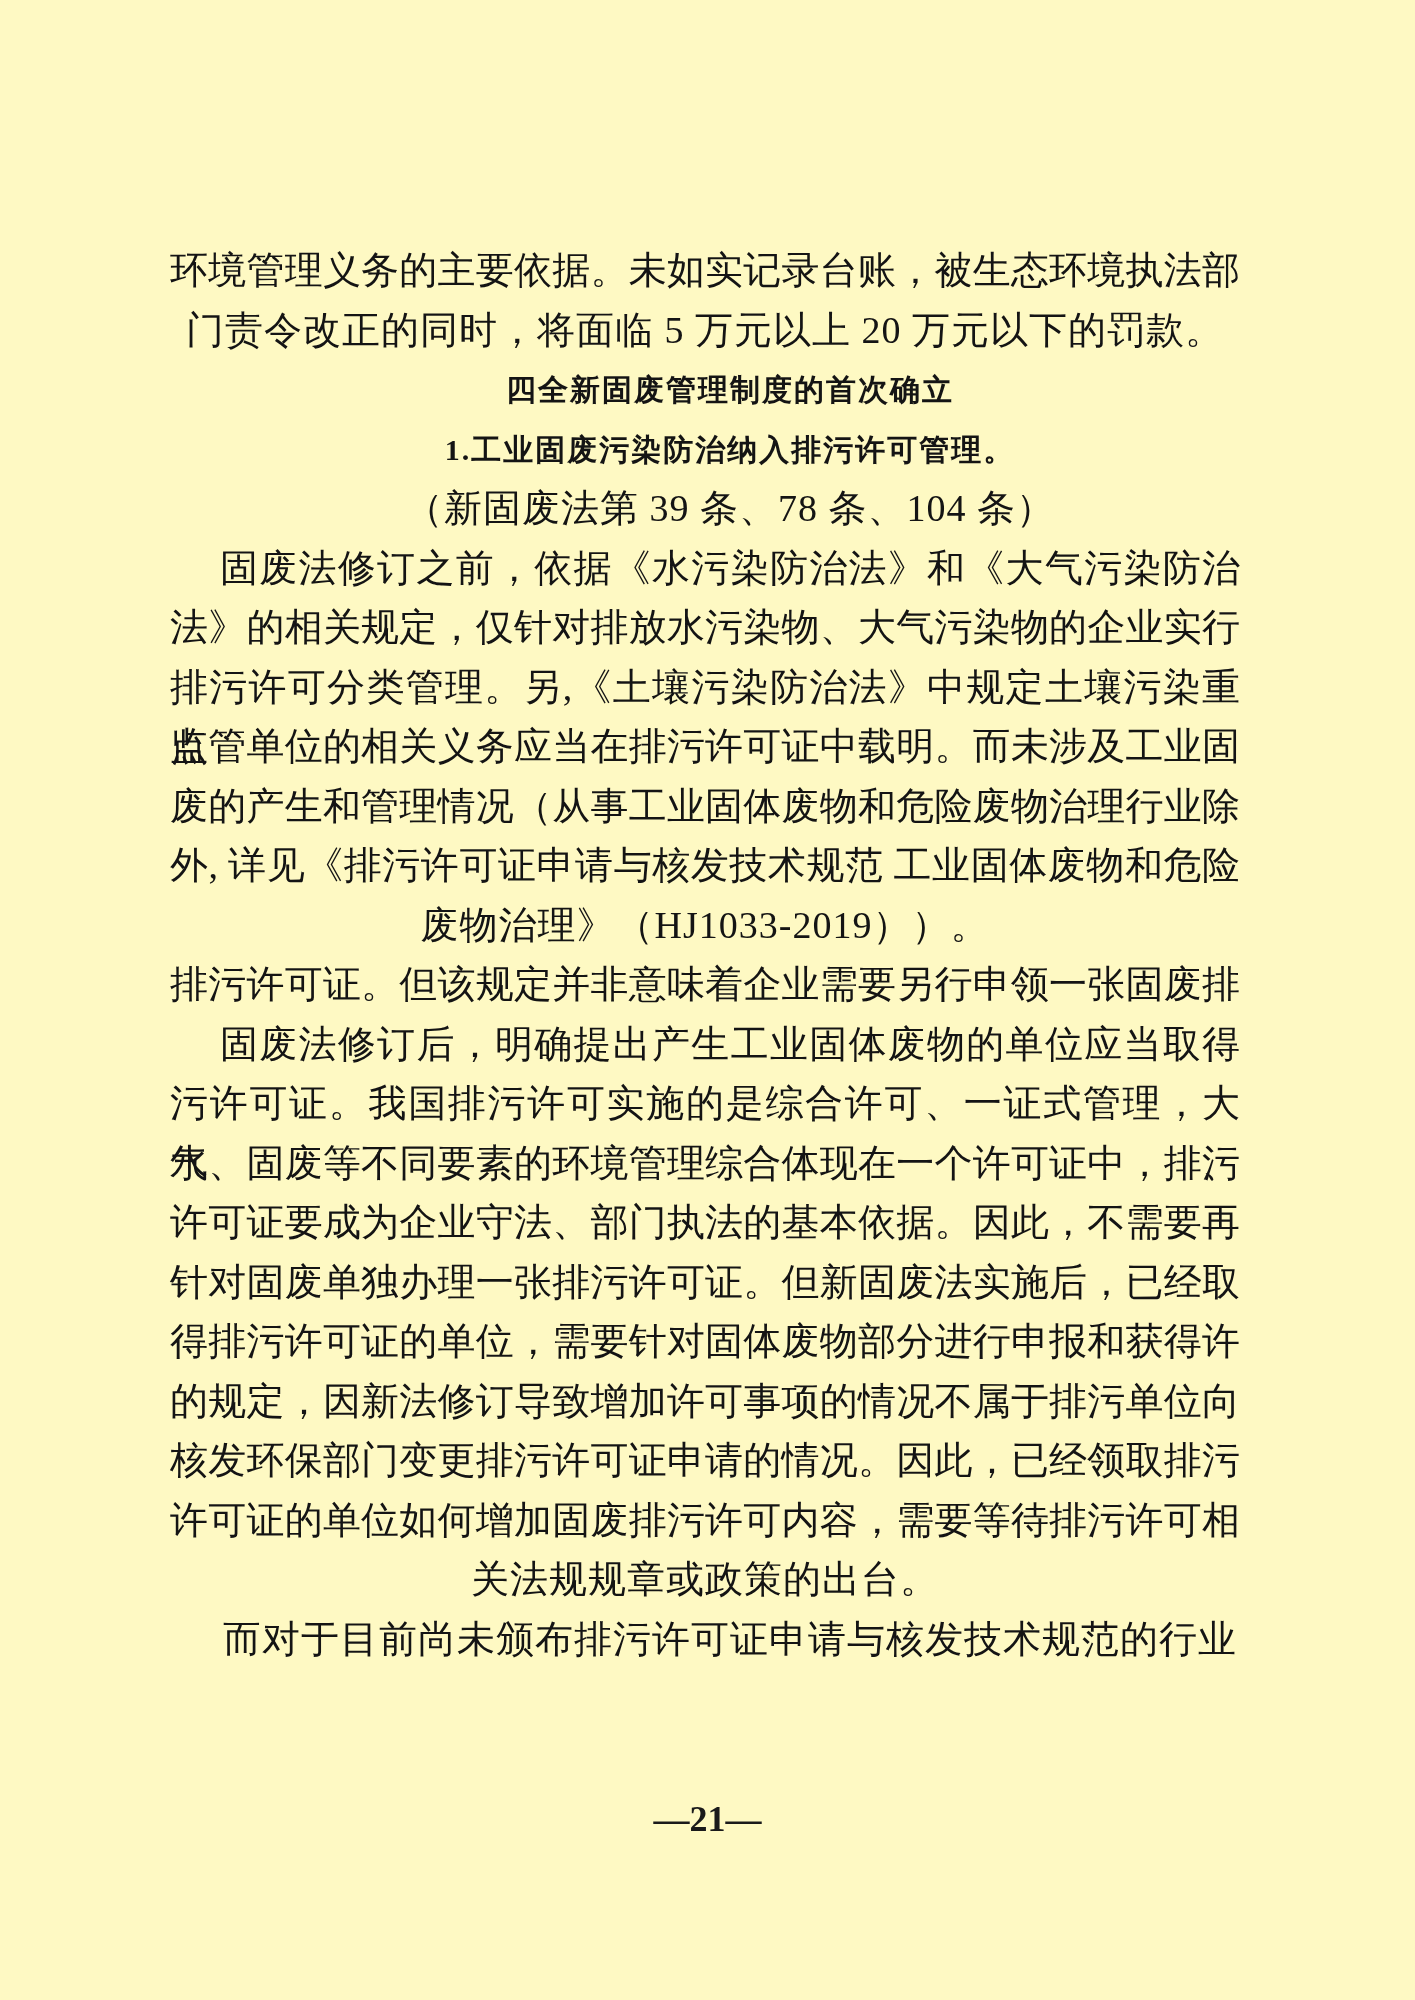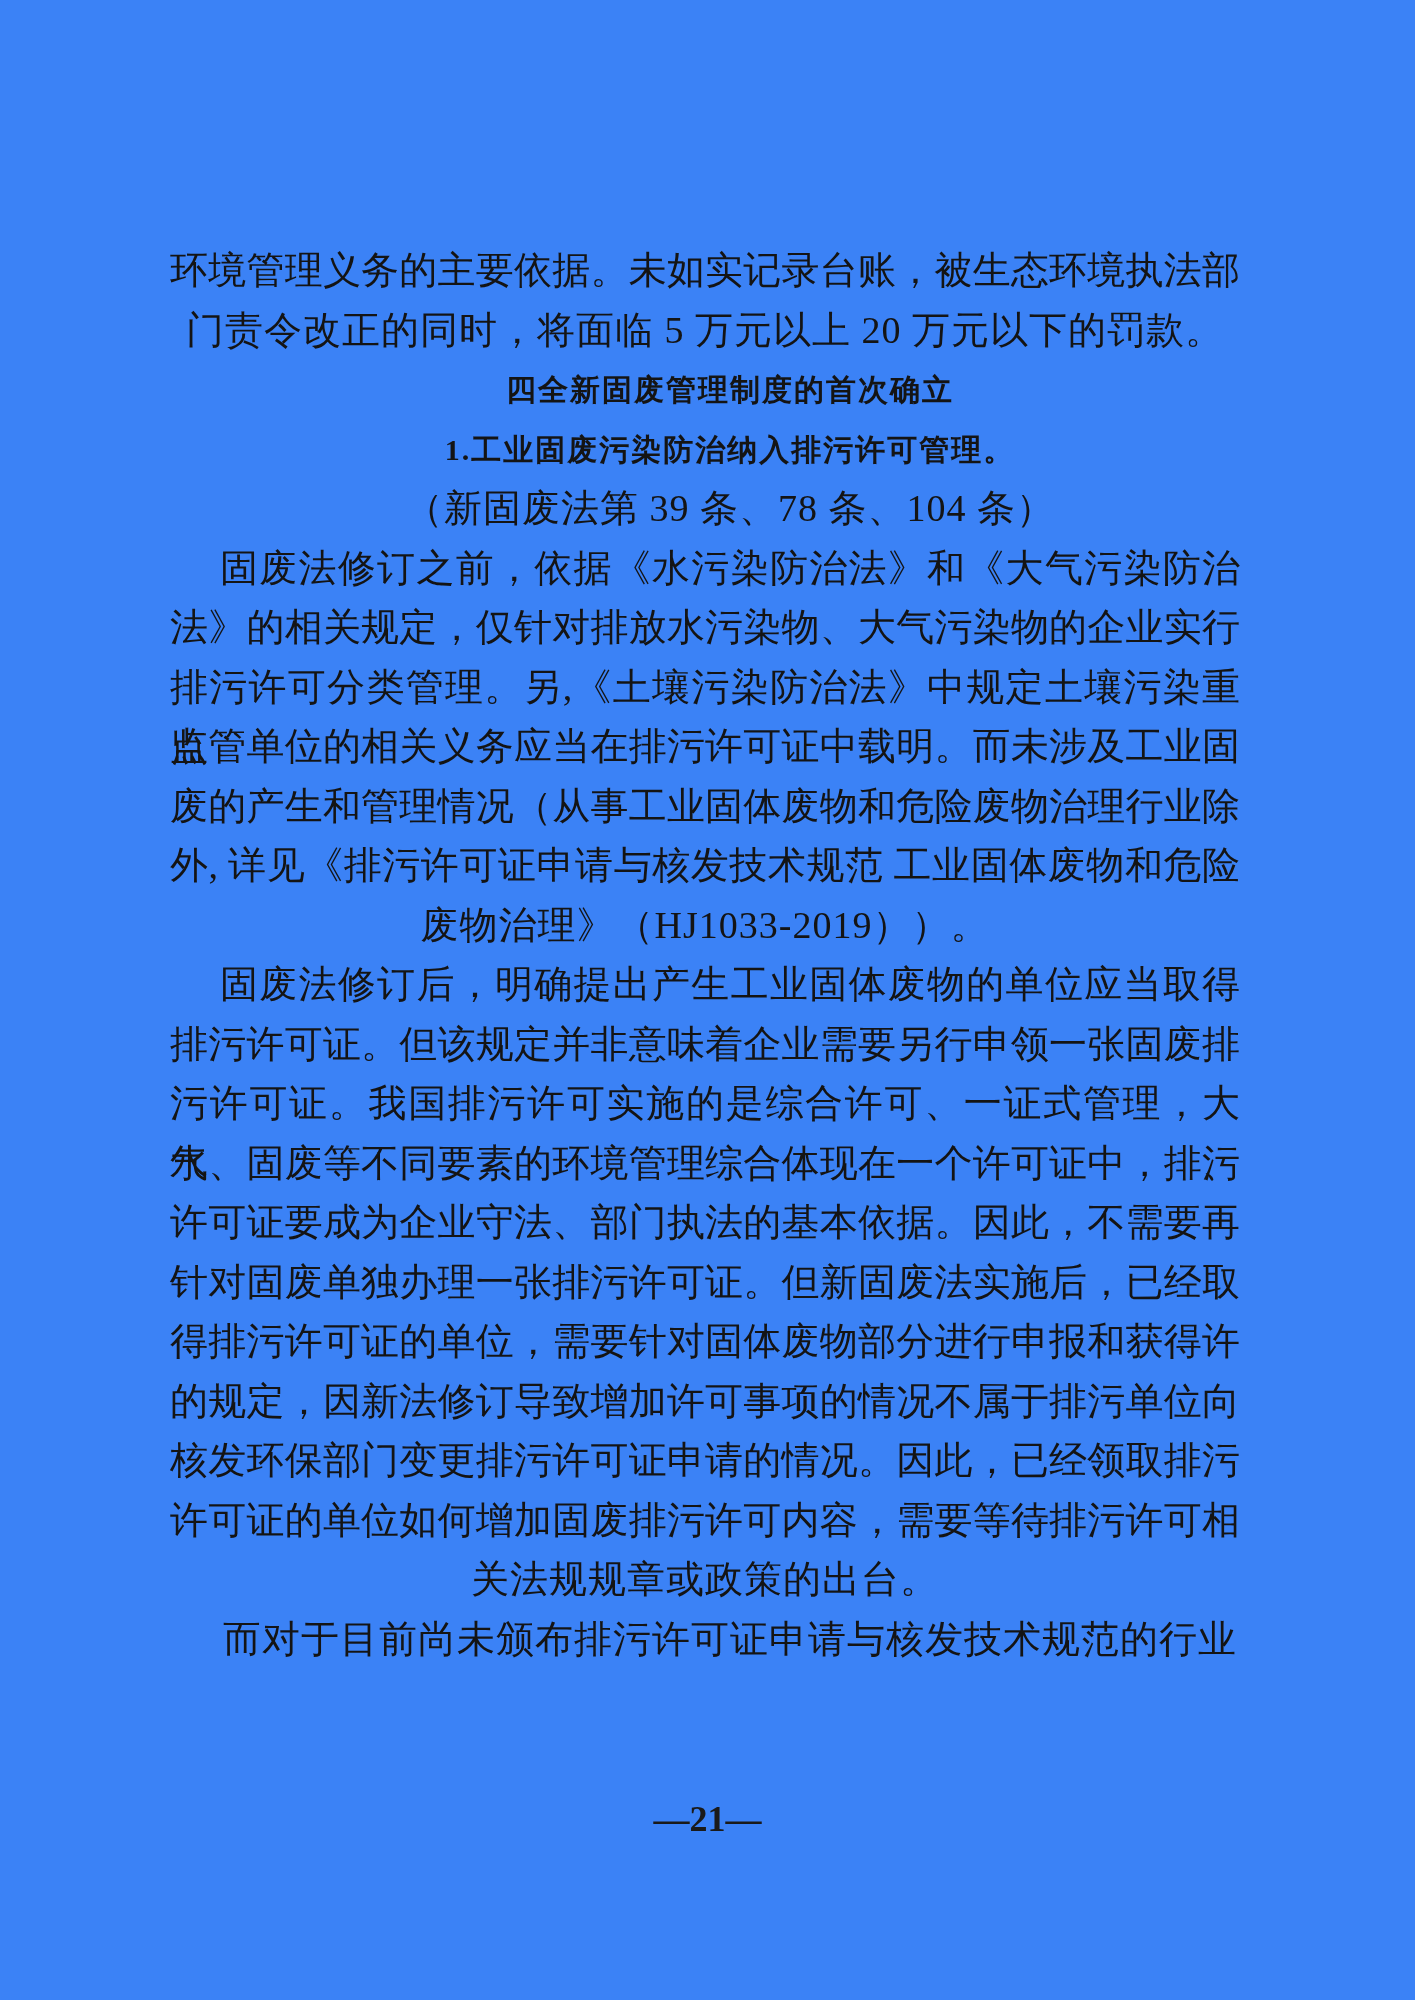--- a/index.html
+++ b/index.html
@@ -11,21 +11,21 @@
     width: 1415px;
     height: 2000px;
     position: relative;
     overflow: hidden;
     font-family: "Liberation Serif", "DejaVu Serif", serif;
     color: #141414;
   }
   .page {
     position: absolute;
     inset: 0;
-    background: #3b82f6;
+    background: #fef9c3;
   }
   .text-block {
     position: absolute;
     left: 170px;
     top: 241px;
     width: 1070px;
   }
   .line {
     height: 59.5px;
     line-height: 59.5px;
@@ -78,22 +78,22 @@
       <div class="line ind hd">四全新固废管理制度的首次确立</div>
       <div class="line ind hd">1.工业固废污染防治纳入排污许可管理。</div>
       <div class="line ind">（新固废法第 39 条、78 条、104 条）</div>
       <div class="line j ind">固废法修订之前，依据《水污染防治法》和《大气污染防治</div>
       <div class="line j">法》的相关规定，仅针对排放水污染物、大气污染物的企业实行</div>
       <div class="line j">排污许可分类管理。另,《土壤污染防治法》中规定土壤污染重点</div>
       <div class="line j">监管单位的相关义务应当在排污许可证中载明。而未涉及工业固</div>
       <div class="line j">废的产生和管理情况（从事工业固体废物和危险废物治理行业除</div>
       <div class="line j">外, 详见《排污许可证申请与核发技术规范  工业固体废物和危险</div>
       <div class="line">废物治理》（HJ1033-2019））。</div>
+      <div class="line j">排污许可证。但该规定并非意味着企业需要另行申领一张固废排</div>
       <div class="line j ind">固废法修订后，明确提出产生工业固体废物的单位应当取得</div>
-      <div class="line j">排污许可证。但该规定并非意味着企业需要另行申领一张固废排</div>
       <div class="line j">污许可证。我国排污许可实施的是综合许可、一证式管理，大气、</div>
       <div class="line j">水、固废等不同要素的环境管理综合体现在一个许可证中，排污</div>
       <div class="line j">许可证要成为企业守法、部门执法的基本依据。因此，不需要再</div>
       <div class="line j">针对固废单独办理一张排污许可证。但新固废法实施后，已经取</div>
       <div class="line j">得排污许可证的单位，需要针对固体废物部分进行申报和获得许</div>
       <div class="line j">的规定，因新法修订导致增加许可事项的情况不属于排污单位向</div>
       <div class="line j">核发环保部门变更排污许可证申请的情况。因此，已经领取排污</div>
       <div class="line j">许可证的单位如何增加固废排污许可内容，需要等待排污许可相</div>
       <div class="line">关法规规章或政策的出台。</div>
       <div class="line ind">而对于目前尚未颁布排污许可证申请与核发技术规范的行业</div>

